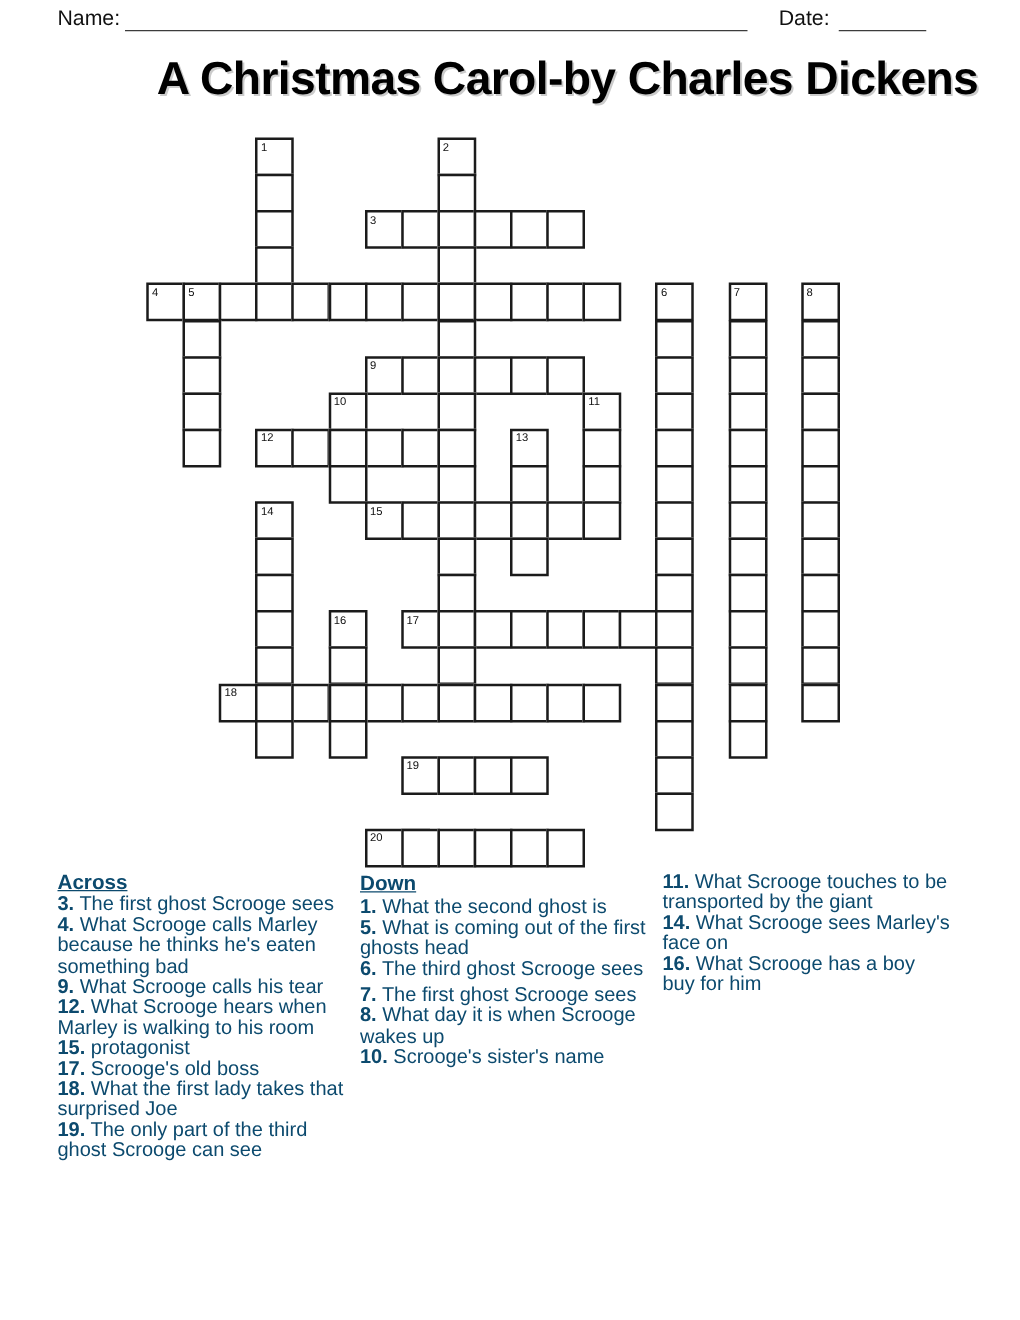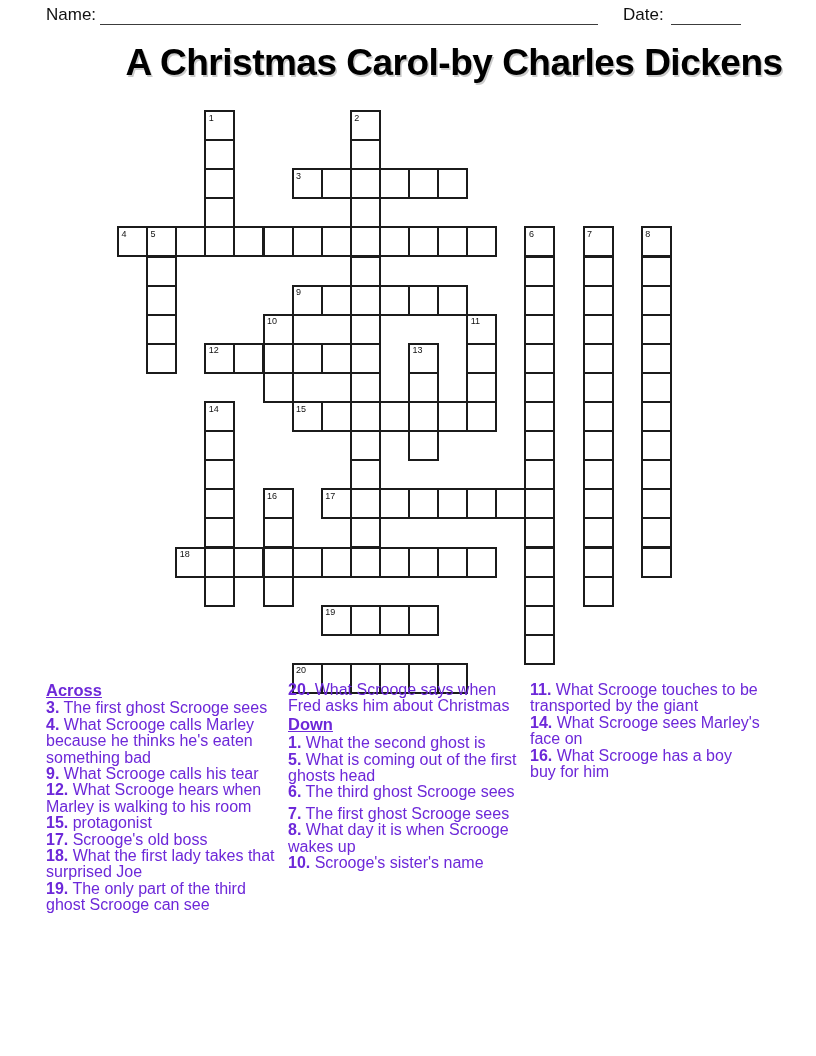--- a/index.html
+++ b/index.html
@@ -15,21 +15,21 @@
   
   .title{position:absolute;top:42px;left:0;width:100%;text-align:center;
          font-size:37px;font-weight:700;letter-spacing:-0.5px;color:#000;
          text-shadow:1.5px 1.5px 0 rgba(140,140,140,0.45);margin-left:46px;}
   
   #grid{position:absolute;left:117px;top:110px;width:556px;height:585px;}
   .cell{position:absolute;width:31.1px;height:31.1px;box-sizing:border-box;
         border:2px solid #1b1b1b;background:#fff;}
   .cnum{position:absolute;top:0.5px;left:2.5px;font-size:9px;line-height:10px;color:#111;}
   
-  .clue-col{position:absolute;top:682px;font-size:16px;line-height:16.4px;color:#6d28d9;}
+  .clue-col{position:absolute;top:698px;font-size:16px;line-height:16.4px;color:#0c4a6e;}
   #cluecol0{left:46px;width:232px;}
   #cluecol1{left:288px;width:237px;}
   #cluecol2{left:530px;width:232px;}
   .clue-header{font-weight:700;text-decoration:underline;font-size:16.5px;margin:0 0 2px 0;}
   .clue-header.down{margin-top:1px;margin-bottom:3px;}
   .clue{margin:0;}
   .clue.gap{margin-top:5px;}
   .clue b{font-weight:700;}
 </style>
 </head>
@@ -232,21 +232,20 @@
       <div class="clue"><b>3.</b><span> The first ghost Scrooge sees</span></div>
       <div class="clue"><b>4.</b><span> What Scrooge calls Marley because he thinks he's eaten something bad</span></div>
       <div class="clue"><b>9.</b><span> What Scrooge calls his tear</span></div>
       <div class="clue"><b>12.</b><span> What Scrooge hears when Marley is walking to his room</span></div>
       <div class="clue"><b>15.</b><span> protagonist</span></div>
       <div class="clue"><b>17.</b><span> Scrooge's old boss</span></div>
       <div class="clue"><b>18.</b><span> What the first lady takes that surprised Joe</span></div>
       <div class="clue"><b>19.</b><span> The only part of the third ghost Scrooge can see</span></div>
     </div>
   <div class="clue-col" id="cluecol1">
-      <div class="clue"><b>20.</b><span> What Scrooge says when Fred asks him about Christmas</span></div>
       <div class="clue-header down">Down</div>
       <div class="clue"><b>1.</b><span> What the second ghost is</span></div>
       <div class="clue"><b>5.</b><span> What is coming out of the first ghosts head</span></div>
       <div class="clue"><b>6.</b><span> The third ghost Scrooge sees</span></div>
       <div class="clue gap"><b>7.</b><span> The first ghost Scrooge sees</span></div>
       <div class="clue"><b>8.</b><span> What day it is when Scrooge wakes up</span></div>
       <div class="clue"><b>10.</b><span> Scrooge's sister's name</span></div>
     </div>
   <div class="clue-col" id="cluecol2">
       <div class="clue"><b>11.</b><span> What Scrooge touches to be transported by the giant</span></div>

